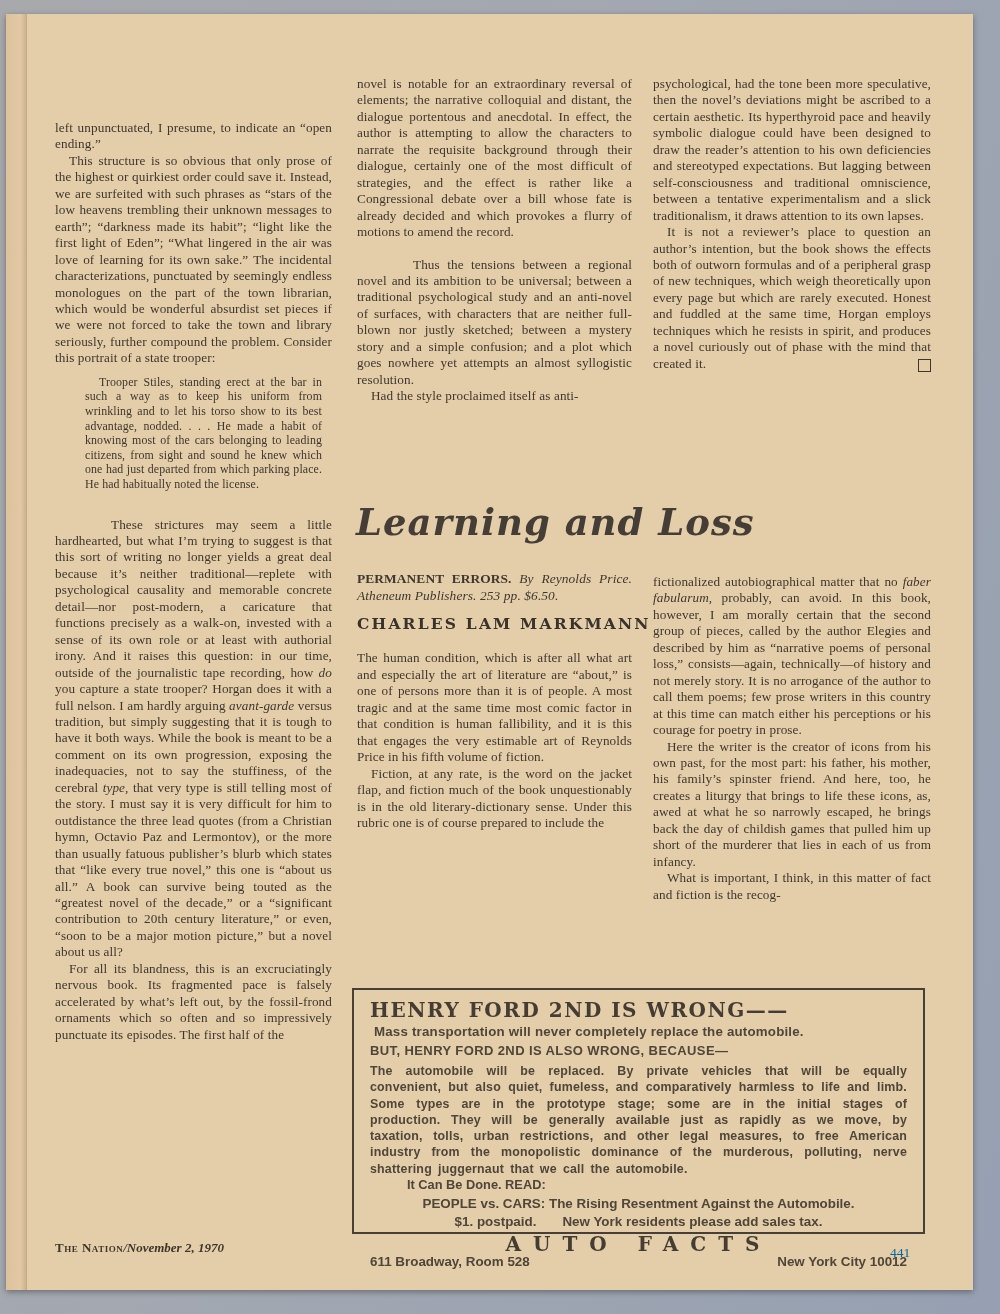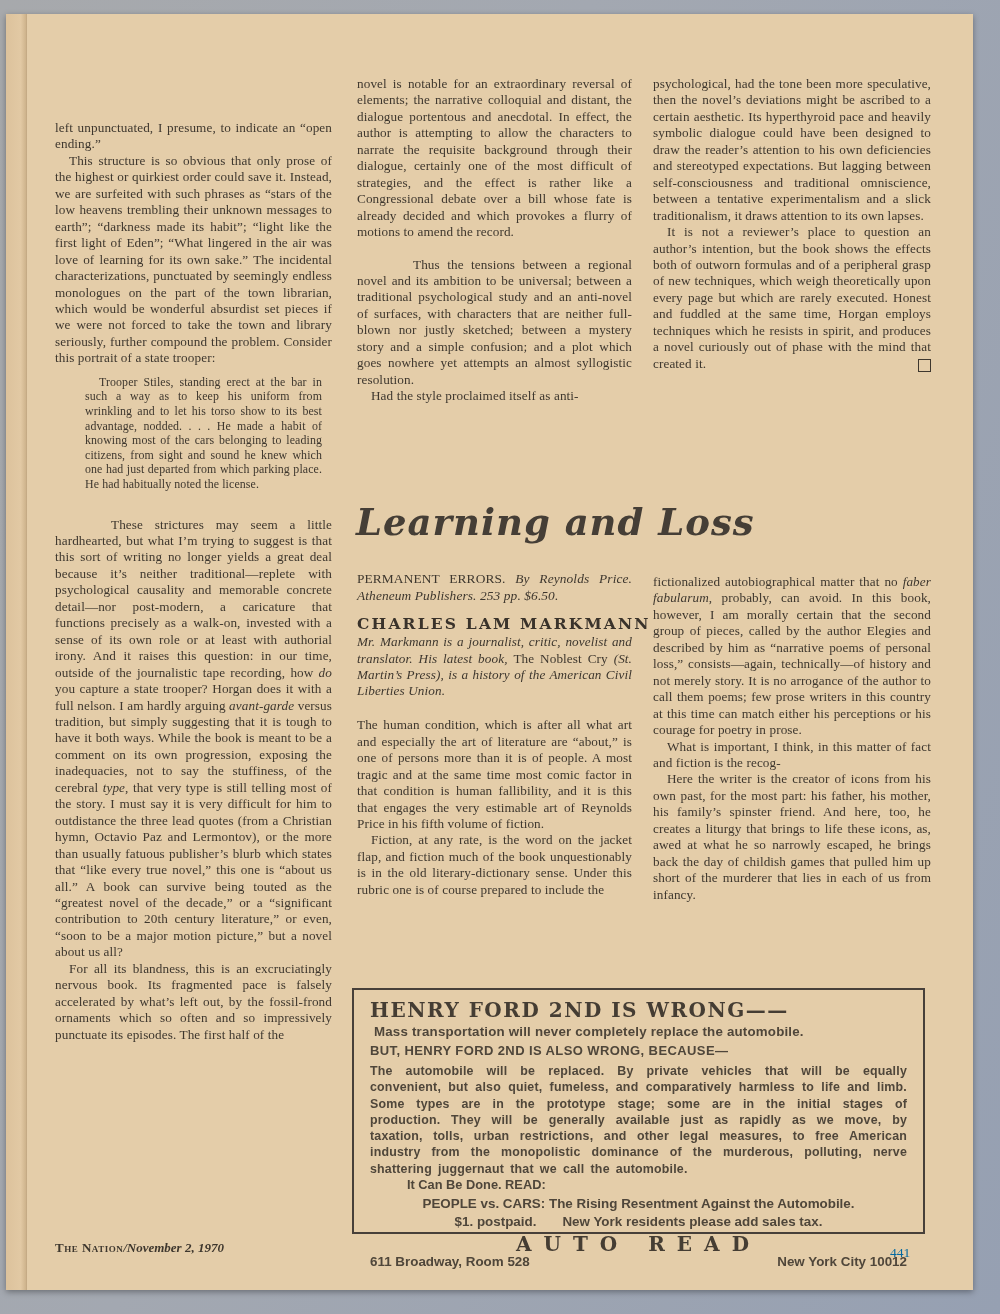--- a/index.html
+++ b/index.html
@@ -23,21 +23,21 @@
     letter-spacing:.1px;
   }
   .p{margin:0;text-indent:14px;}
   .p-first{text-indent:0;}
   .p-open{text-indent:56px;margin-top:16px;}
   .p-open-big{text-indent:56px;margin-top:25px;}
   .blockquote{
     margin:8px 10px 0 30px;font-size:11.9px;line-height:14.6px;text-indent:14px;
   }
   .seg-i{font-style:italic;}
-  .seg-r{font-style:normal;}
+  .seg-r{font-style:normal;font-weight:bold;}
   .seg-sq{
     float:right;width:11px;height:11px;margin-top:3px;
     border:1.6px solid #3e372e;background:transparent;
   }
   .headline{
     position:absolute;left:350px;top:486px;margin:0;
     font-family:"DejaVu Serif",serif;font-weight:bold;font-style:italic;
     font-size:37px;letter-spacing:1px;color:#453e36;
   }
   .bookinfo{margin:0;font-size:13.4px;line-height:17px;color:#3e372e;}
@@ -111,43 +111,42 @@
   <div class="col" style="left:647px;top:62px;width:278px;">
     <p class="p p-first">psychological, had the tone been more speculative, then the novel’s deviations might be ascribed to a certain aesthetic. Its hyperthyroid pace and heavily symbolic dialogue could have been designed to draw the reader’s attention to his own deficiencies and stereotyped expectations. But lagging between self-consciousness and traditional omniscience, between a tentative experimentalism and a slick traditionalism, it draws attention to its own lapses.</p>
     <p class="p"><span>It is not a reviewer’s place to question an author’s intention, but the book shows the effects both of outworn formulas and of a peripheral grasp of new techniques, which weigh theoretically upon every page but which are rarely executed. Honest and fuddled at the same time, Horgan employs techniques which he resists in spirit, and produces a novel curiously out of phase with the mind that created it. </span><span class="seg-sq"></span></p>
   </div>
 
   <h1 class="headline">Learning and Loss</h1>
 
   <div class="col" style="left:351px;top:556px;width:275px;">
     <p class="bookinfo"><span class="seg-r">PERMANENT ERRORS. </span><span class="seg-i">By Reynolds Price. Atheneum Publishers. 253 pp. $6.50.</span></p>
     <p class="byline">CHARLES LAM MARKMANN</p>
-    <p class="bio"><span>Mr. Markmann is a journalist, critic, novelist and translator. His latest book, </span><span class="seg-r">The Noblest Cry</span><span> (St. Martin’s Press), is a history of the American Civil Liberties Union.</span></p>
     <p class="p p-first body-after-bio">The human condition, which is after all what art and especially the art of literature are “about,” is one of persons more than it is of people. A most tragic and at the same time most comic factor in that condition is human fallibility, and it is this that engages the very estimable art of Reynolds Price in his fifth volume of fiction.</p>
     <p class="p">Fiction, at any rate, is the word on the jacket flap, and fiction much of the book unquestionably is in the old literary-dictionary sense. Under this rubric one is of course prepared to include the</p>
   </div>
 
   <div class="col" style="left:647px;top:560px;width:278px;">
     <p class="p p-first"><span>fictionalized autobiographical matter that no </span><span class="seg-i">faber fabularum</span><span>, probably, can avoid. In this book, however, I am morally certain that the second group of pieces, called by the author Elegies and described by him as “narrative poems of personal loss,” consists—again, technically—of history and not merely story. It is no arrogance of the author to call them poems; few prose writers in this country at this time can match either his perceptions or his courage for poetry in prose.</span></p>
+    <p class="p">Here the writer is the creator of icons from his own past, for the most part: his father, his mother, his family’s spinster friend. And here, too, he creates a liturgy that brings to life these icons, as, awed at what he so narrowly escaped, he brings back the day of childish games that pulled him up short of the murderer that lies in each of us from infancy.</p>
     <p class="p">What is important, I think, in this matter of fact and fiction is the recog-</p>
-    <p class="p">Here the writer is the creator of icons from his own past, for the most part: his father, his mother, his family’s spinster friend. And here, too, he creates a liturgy that brings to life these icons, as, awed at what he so narrowly escaped, he brings back the day of childish games that pulled him up short of the murderer that lies in each of us from infancy.</p>
   </div>
 
   <div class="adbox">
     <p class="ad-headline">HENRY FORD 2ND IS WRONG——</p>
     <p class="ad-sub1">Mass transportation will never completely replace the automobile.</p>
     <p class="ad-sub2">BUT, HENRY FORD 2ND IS ALSO WRONG, BECAUSE—</p>
     <p class="ad-body">The automobile will be replaced. By private vehicles that will be equally convenient, but also quiet, fumeless, and comparatively harmless to life and limb. Some types are in the prototype stage; some are in the initial stages of production. They will be generally available just as rapidly as we move, by taxation, tolls, urban restrictions, and other legal measures, to free American industry from the monopolistic dominance of the murderous, polluting, nerve shattering juggernaut that we call the automobile.</p>
     <p class="ad-cta">It Can Be Done. READ:</p>
     <p class="ad-book">PEOPLE vs. CARS: The Rising Resentment Against the Automobile.</p>
     <div class="ad-price">
       <span>$1. postpaid.</span>
       <span>New York residents please add sales tax.</span>
     </div>
-    <p class="ad-brand">AUTO  READ</p>
+    <p class="ad-brand">AUTO  FACTS</p>
     <div class="ad-address">
       <span>611 Broadway, Room 528</span>
       <span>New York City 10012</span>
     </div>
   </div>
 
   <div class="footer">
     <span class="sc">The Nation</span><span class="it">/November 2, 1970</span>
   </div>
   <div class="page-number">441</div>

